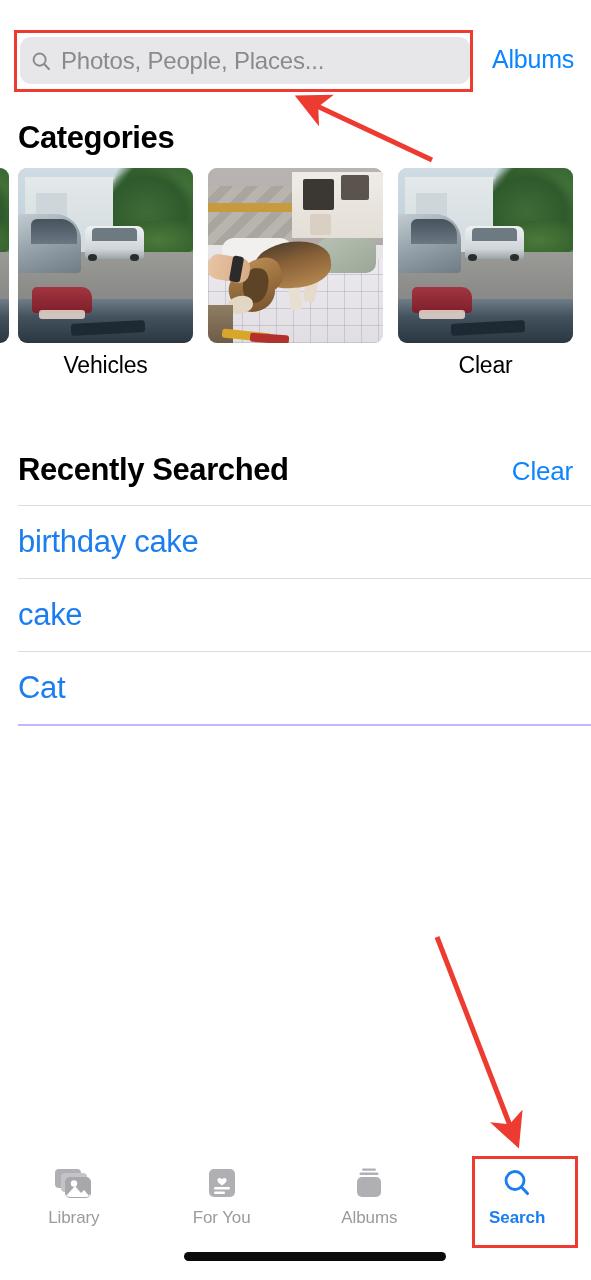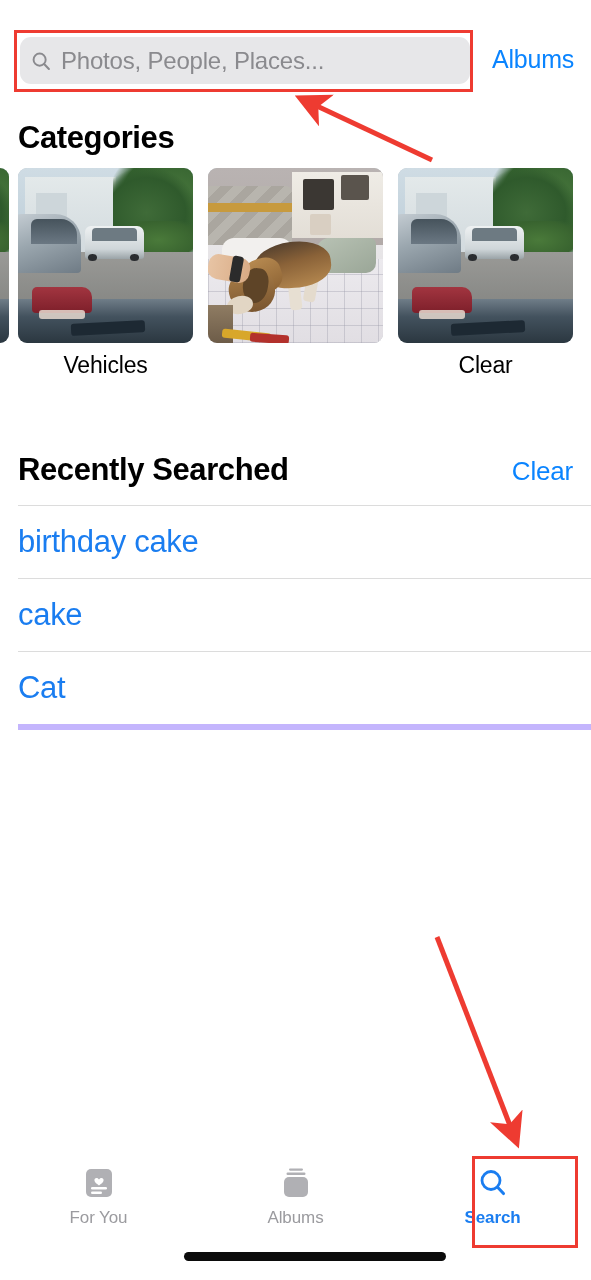--- a/index.html
+++ b/index.html
@@ -207,21 +207,21 @@
   }
   .recent-row {
     position: relative;
     height: 72px;
     margin-left: 18px;
     margin-right: 0;
     border-top: 1px solid #dcdcdc;
     display: flex;
     align-items: center;
   }
-  .recent-row:last-child { border-bottom: 6px solid #c4b5fd; }
+  .recent-row:last-child { border-bottom: 2px solid #c4b5fd; }
   .recent-text {
     color: #1a7df0;
     font-size: 31px;
     letter-spacing: -0.3px;
   }
 
   
   .tabbar {
     position: absolute;
     left: 0; top: 1152px;
@@ -385,20 +385,32 @@
   <div class="recent-row">
     <span class="recent-text">cake</span>
   </div>
   <div class="recent-row">
     <span class="recent-text">Cat</span>
   </div>
 </div>
 
 <div class="tabbar">
 
+  <div class="tab">
+    <div class="tab-icon">
+      <svg width="42" height="34" viewBox="0 0 42 34">
+        <rect x="2" y="2" width="26" height="19" rx="4" fill="#b0b0b4"></rect>
+        <rect x="8" y="6" width="26" height="19" rx="4" fill="#c4c4c8"></rect>
+        <rect x="12" y="10" width="26" height="21" rx="5" fill="#a8a8ac"></rect>
+        <path d="M13 29 L22 19 L28 26 L31 23 L37 30 L37 26 A4 4 0 0 1 33 30 L17 30 Z" fill="#ffffff"></path>
+        <circle cx="21" cy="16.5" r="3.2" fill="#ffffff"></circle>
+      </svg>
+    </div>
+    <div class="tab-label">Library</div>
+  </div>
 
   <div class="tab">
     <div class="tab-icon">
       <svg width="36" height="34" viewBox="0 0 36 34">
         <rect x="5" y="2" width="26" height="28" rx="5" fill="#b0b0b4"></rect>
         <path d="M18 12.6 c-1.1-2.4-4.6-2.1-4.6.7 0 2.1 2.8 3.9 4.6 5.1 1.8-1.2 4.6-3 4.6-5.1 0-2.8-3.5-3.1-4.6-.7 z" fill="#ffffff"></path>
         <rect x="10" y="20" width="16" height="2.6" rx="1.3" fill="#ffffff"></rect>
         <rect x="10" y="24.4" width="11" height="2.6" rx="1.3" fill="#ffffff"></rect>
       </svg>
     </div>

